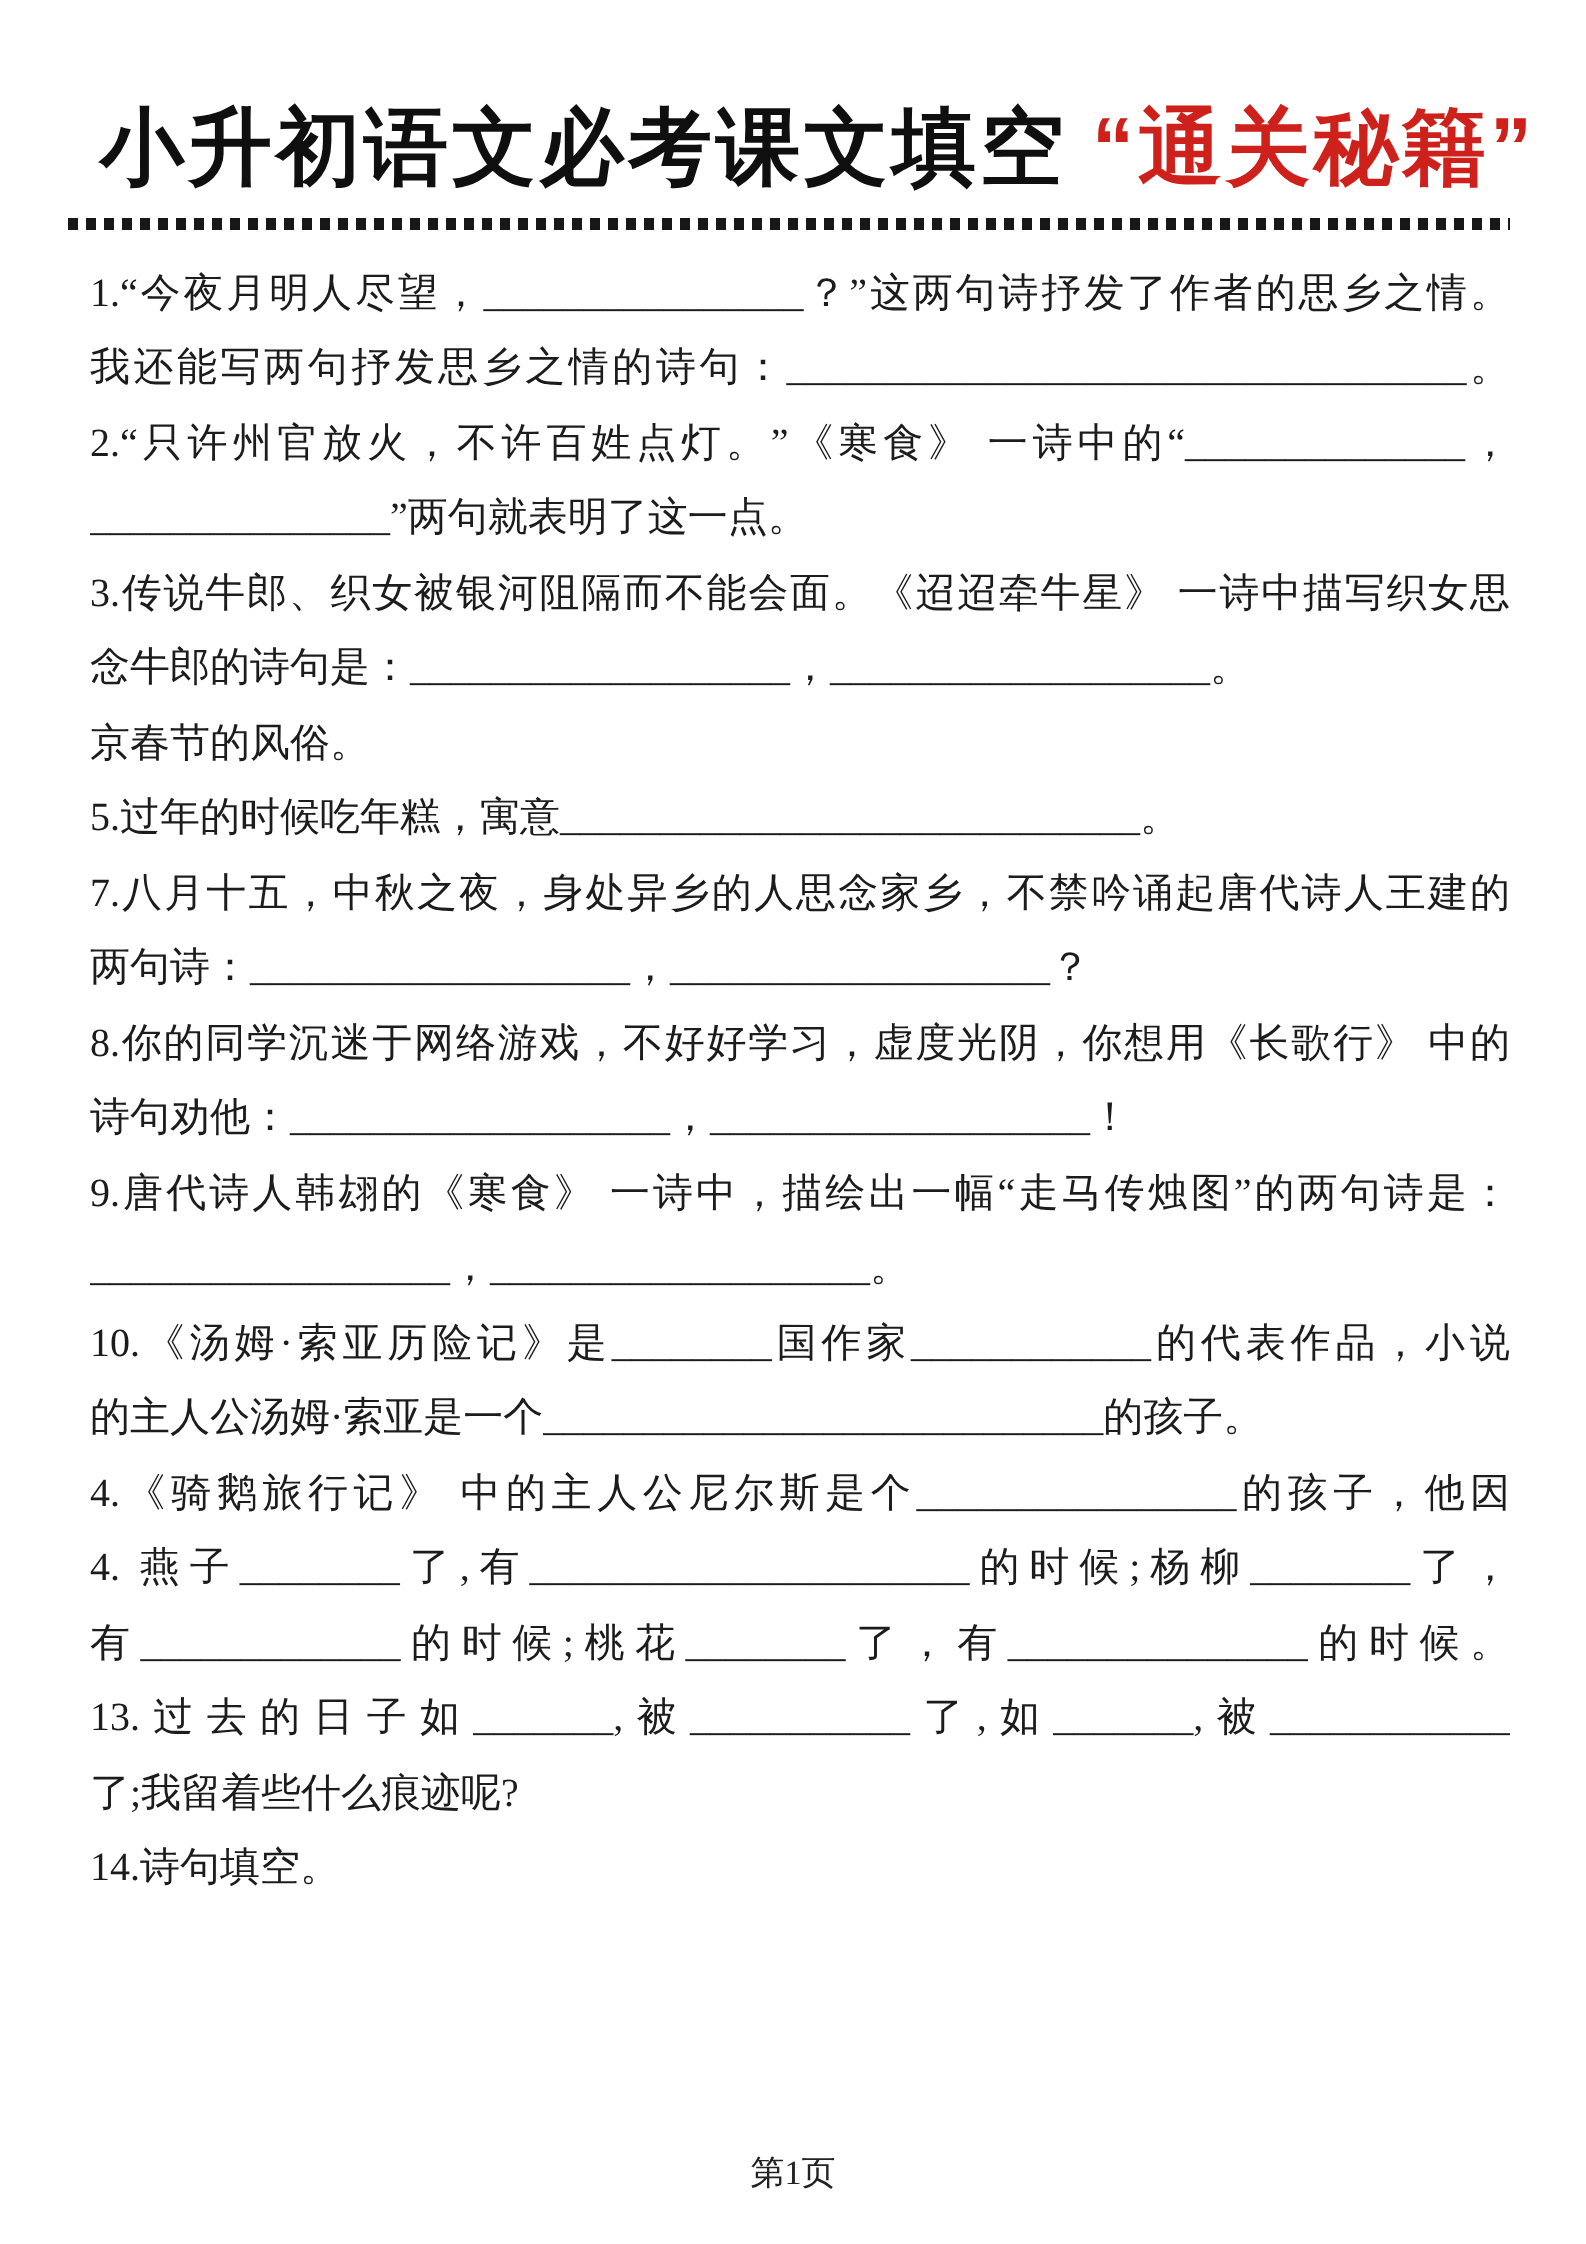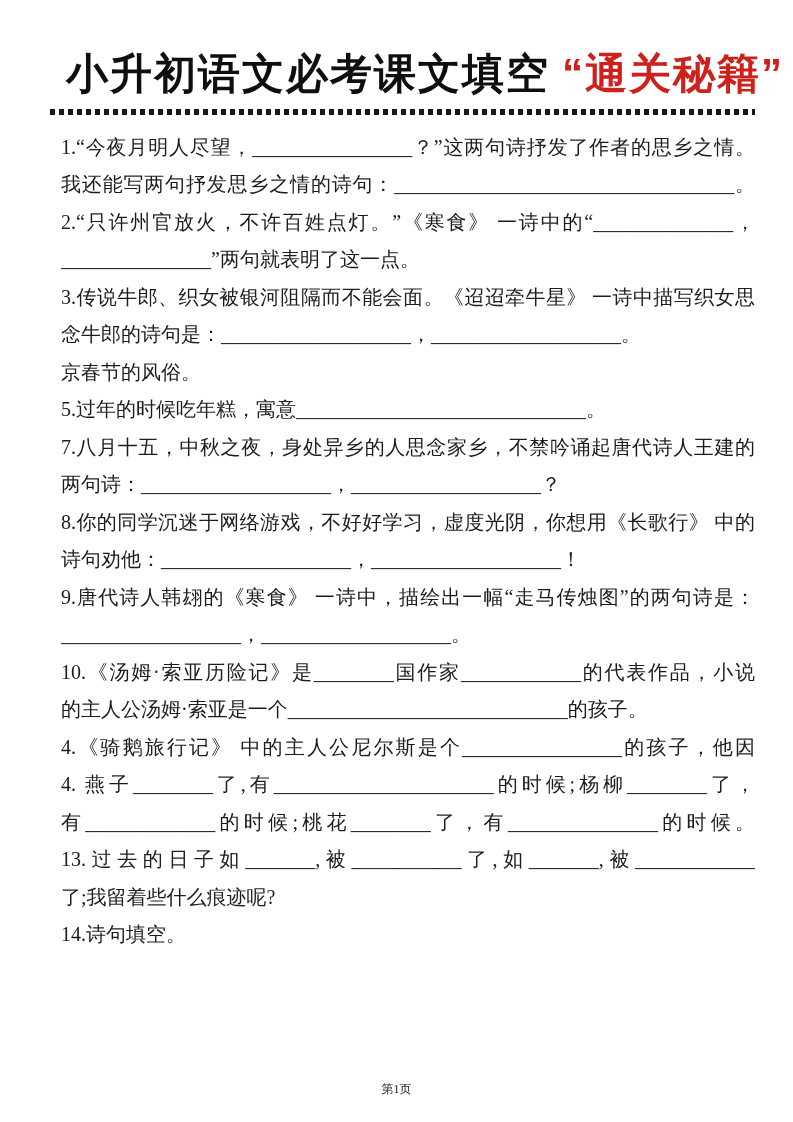--- a/index.html
+++ b/index.html
@@ -8,21 +8,21 @@
   }
   html,body{margin:0;padding:0;background:#ffffff;}
   body{
     width:793px;height:1122px;
     font-family:"Liberation Serif","DejaVu Serif",serif;
     color:var(--ink);
   }
   .page{
     box-sizing:border-box;
     width:793px;height:1122px;
-    padding:48px 38px 0 50px;
+    padding:48px 38px 0 34px;
     position:relative;
     background:#ffffff;
   }
   .header{
     padding-left:16px;
     white-space:nowrap;
   }
   .title{
     font-family:"Liberation Sans","DejaVu Sans",sans-serif;
     font-weight:900;
@@ -60,21 +60,21 @@
   }
   .line.stretch{
     text-align:justify;
     text-align-last:justify;
   }
   .footer{
     position:absolute;
     left:0;right:0;
     bottom:24px;
     text-align:center;
-    font-size:12px;
+    font-size:17px;
     color:#222222;
   }
 </style>
 </head>
 <body>
 
 <div class="page">
 
   <div class="header">
     <span class="title">小升初语文必考课文填空</span><span class="title-red">“通关秘籍”</span>

